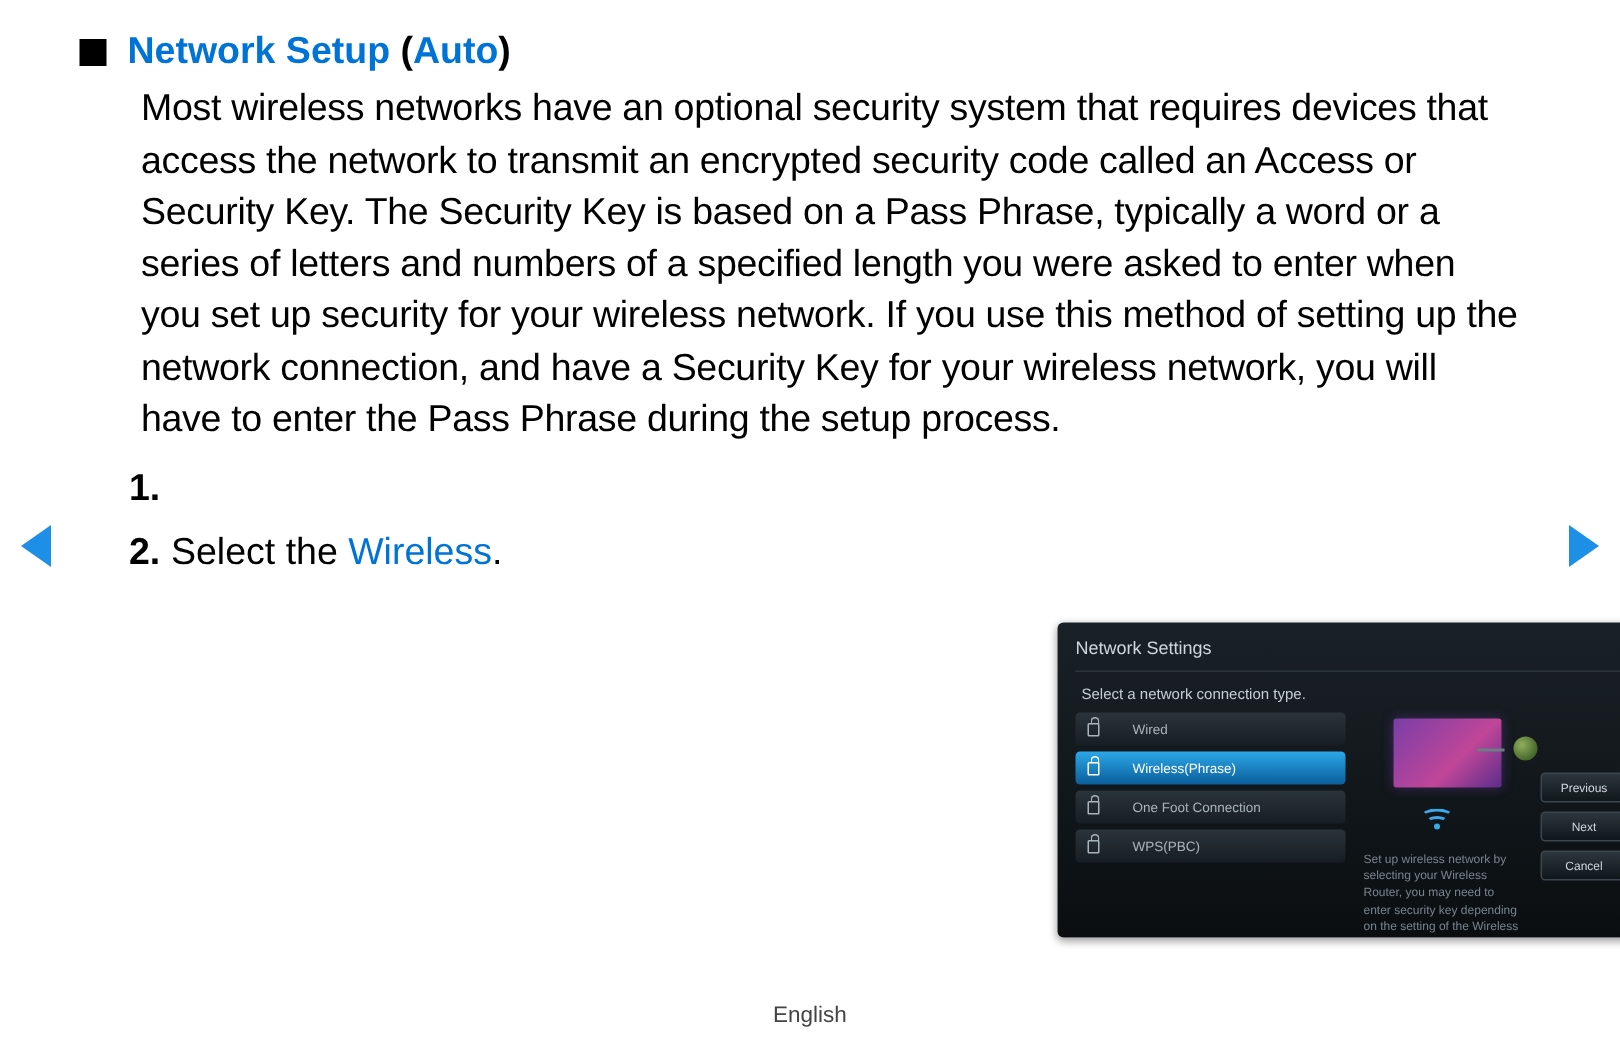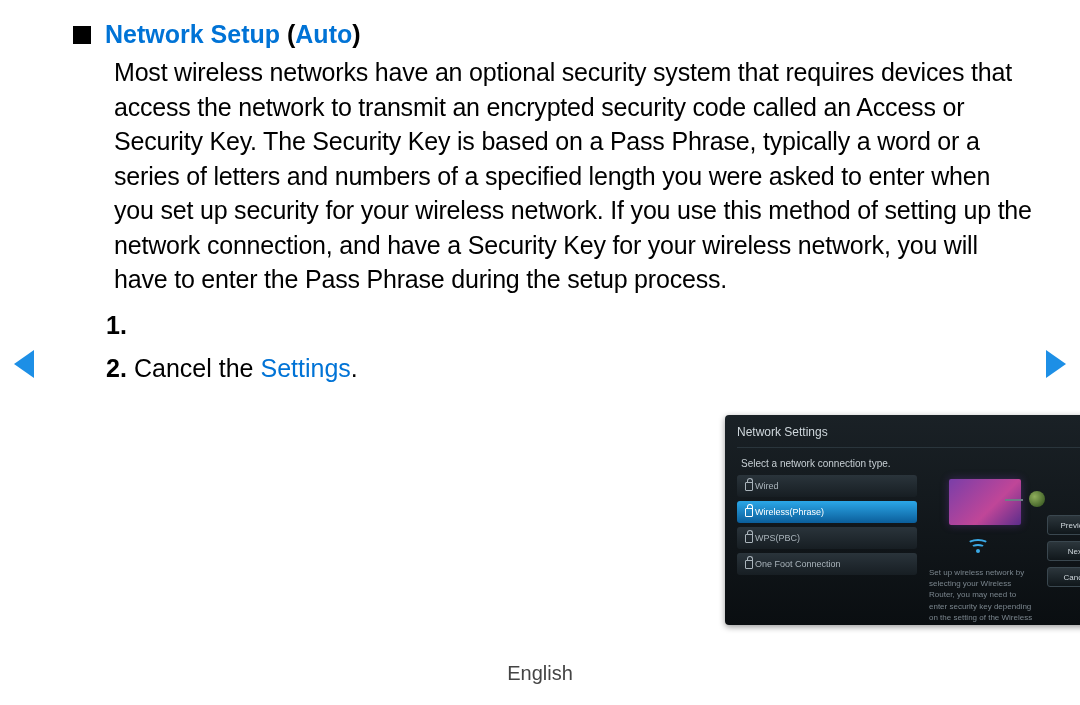--- a/index.html
+++ b/index.html
@@ -7,21 +7,21 @@
     width: 1080px;
     height: 705px;
     background: #fff;
     font-family: Arial, Helvetica, sans-serif;
     color: #000;
     position: relative;
     overflow: hidden;
   }
   .content {
     position: absolute;
-    left: 73px;
+    left: 53px;
     top: 20px;
     width: 960px;
   }
   .heading-row {
     display: flex;
     align-items: center;
     margin-bottom: 6px;
   }
   .square-bullet {
     width: 18px;
@@ -81,21 +81,21 @@
     border-top: 14px solid transparent;
     border-bottom: 14px solid transparent;
   }
   .nav-left { left: 14px; border-right: 20px solid #1d8fe6; }
   .nav-right { right: 14px; border-left: 20px solid #1d8fe6; }
   .footer {
     position: absolute;
     bottom: 20px;
     left: 0; right: 0;
     text-align: center;
-    font-size: 20px;
+    font-size: 15px;
     color: #444;
   }
   
   .inset {
     position: absolute;
     left: 652px;
     top: 395px;
     width: 392px;
     height: 210px;
     background: linear-gradient(#1a2126, #0a0e11);
@@ -122,21 +122,21 @@
   .inset-body {
     display: flex;
     gap: 10px;
   }
   .inset-list {
     width: 180px;
   }
   .inset-item {
     display: flex;
     align-items: center;
-    gap: 2px;
+    gap: 22px;
     height: 22px;
     padding: 0 8px;
     border-radius: 3px;
     background: linear-gradient(#2a343b, #171e23);
     margin-bottom: 4px;
     color: #aab4bb;
     font-size: 9px;
   }
   .inset-item.selected {
     background: linear-gradient(#2ba7e8, #0b5e9b);
@@ -242,21 +242,21 @@
 
   <p class="body-text">Most wireless networks have an optional security system that requires devices that access the network to transmit an encrypted security code called an Access or Security Key. The Security Key is based on a Pass Phrase, typically a word or a series of letters and numbers of a specified length you were asked to enter when you set up security for your wireless network. If you use this method of setting up the network connection, and have a Security Key for your wireless network, you will have to enter the Pass Phrase during the setup process.</p>
 
 
   <div class="steps" id="steps">
       <div class="step">
         <div class="step-num">1.</div>
       </div>
       <div class="step">
         <div class="step-num">2.</div>
-        <div class="step-body"><span>Cancel the </span><span class="link-blue">Settings</span><span>.</span></div>
+        <div class="step-body"><span>Select the </span><span class="link-blue">Wireless</span><span>.</span></div>
       </div>
     </div>
 
   <div class="inset">
     <div class="inset-title-row">
       <span class="inset-title">Network Settings</span>
 
     </div>
     <div class="inset-sub">Select a network connection type.</div>
     <div class="inset-body">
@@ -264,25 +264,25 @@
           <div class="inset-item">
             <div class="lock-icon"></div>
             <span>Wired</span>
           </div>
           <div class="inset-item selected">
             <div class="lock-icon"></div>
             <span>Wireless(Phrase)</span>
           </div>
           <div class="inset-item">
             <div class="lock-icon"></div>
-            <span>WPS(PBC)</span>
+            <span>One Foot Connection</span>
           </div>
           <div class="inset-item">
             <div class="lock-icon"></div>
-            <span>One Foot Connection</span>
+            <span>WPS(PBC)</span>
           </div>
         </div>
       <div class="inset-middle">
         <div style="position:relative;height:46px;">
           <div class="thumb"></div>
           <div class="thumb-line"></div>
           <div class="globe"></div>
         </div>
         <div class="wifi">
             <span></span>

